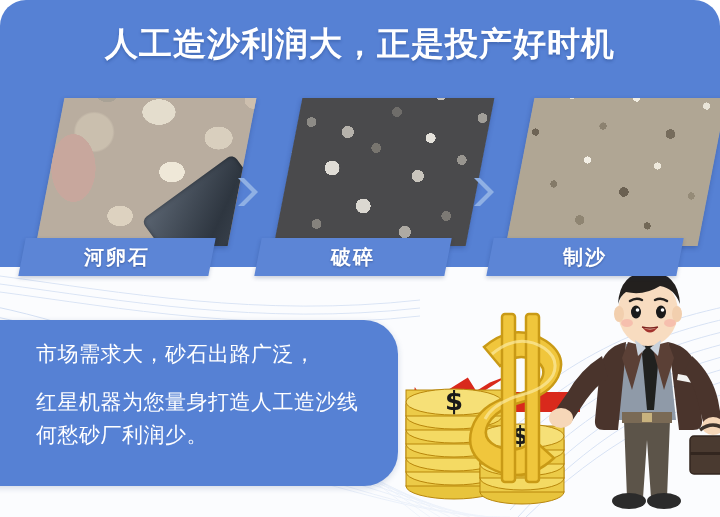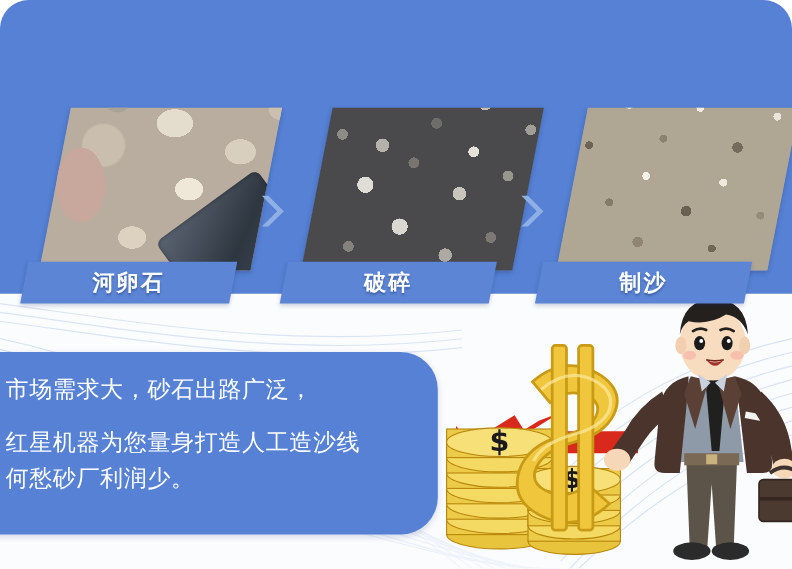--- a/index.html
+++ b/index.html
@@ -132,21 +132,21 @@
   }
 
   
   .msgbox{
     position:absolute;left:-22px;top:320px;width:420px;height:166px;
     background:#5681d4;border-radius:0 34px 34px 0;z-index:5;
     box-shadow:0 2px 6px rgba(30,60,120,.18);
   }
   .msg-line{
     color:#fff;font-size:21px;line-height:33px;font-weight:normal;
-    margin-left:27px;letter-spacing:.5px;white-space:nowrap;
+    margin-left:58px;letter-spacing:.5px;white-space:nowrap;
   }
   .msg-pad{padding-top:18px;}
   .msg-gap{margin-top:15px;}
 
   
   .illus{position:absolute;left:380px;top:270px;width:340px;height:247px;z-index:4;}
 </style>
 </head>
 <body>
 
@@ -184,20 +184,21 @@
     </g>
     <g stroke="#d7e2f4" fill="none" stroke-width="1" opacity=".9">
       <path d="M0,276 C120,292 260,318 420,300"></path>
       <path d="M0,284 C120,300 260,326 420,308"></path>
       <path d="M0,292 C120,308 260,334 420,316"></path>
     </g>
   </svg>
 
   <div class="hero"></div>
 
+  <div class="hero-title">人工造沙利润大，正是投产好时机</div>
 
   <div class="card card-1">
     <div class="photo tex-pebble">
       <div class="phone"></div>
     </div>
   </div>
 
   <svg class="chev chev-1" viewBox="0 0 34 34">
     <path d="M6,3 L20,17 L6,31 L12,31 L26,17 L12,3 Z" fill="#8fb0e4"></path>
   </svg>

